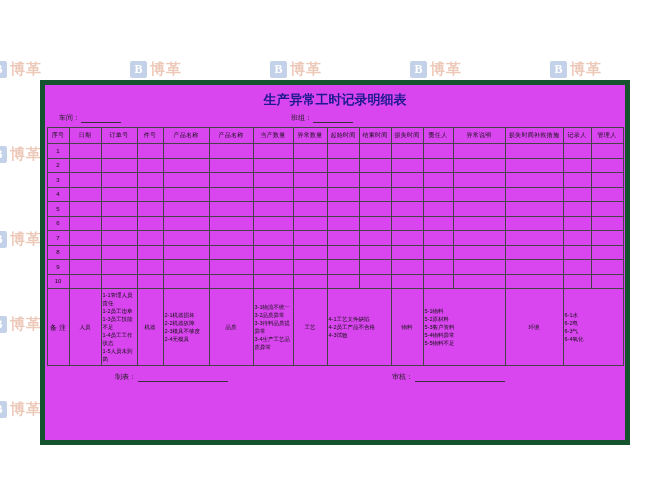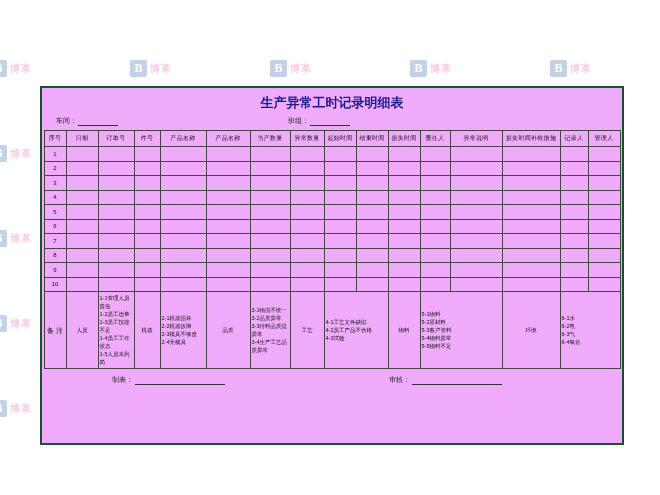--- a/index.html
+++ b/index.html
@@ -20,28 +20,28 @@
     display:flex;align-items:center;
     opacity:.28;
   }
   .wm .wm-box{
     width:17px;height:17px;background:#2a5fb0;color:#fff;
     font-size:12px;font-weight:bold;line-height:17px;text-align:center;
     border-radius:2px;margin-right:3px;
     font-family:"Liberation Serif",serif;
   }
   .wm .wm-txt{
-    font-size:10px;color:#ec4899;font-weight:bold;letter-spacing:1px;
+    font-size:15px;color:#c2410c;font-weight:bold;letter-spacing:1px;
     font-family:"DejaVu Sans",sans-serif;
   }
   
   #sheet{
-    position:absolute;left:40px;top:86px;width:580px;height:355px;
-    background:#f0abfc;
-    border:2px solid #14532d;
+    position:absolute;left:40px;top:80px;width:580px;height:355px;
+    background:#d946ef;
+    border:5px solid #14532d;
     z-index:1;
   }
   #doc-title{
     text-align:center;
     font-size:13px;
     font-weight:bold;
     color:#1a1a8c;
     padding:6px 0 4px 0;
     font-family:"DejaVu Sans","Liberation Sans",sans-serif;
   }

